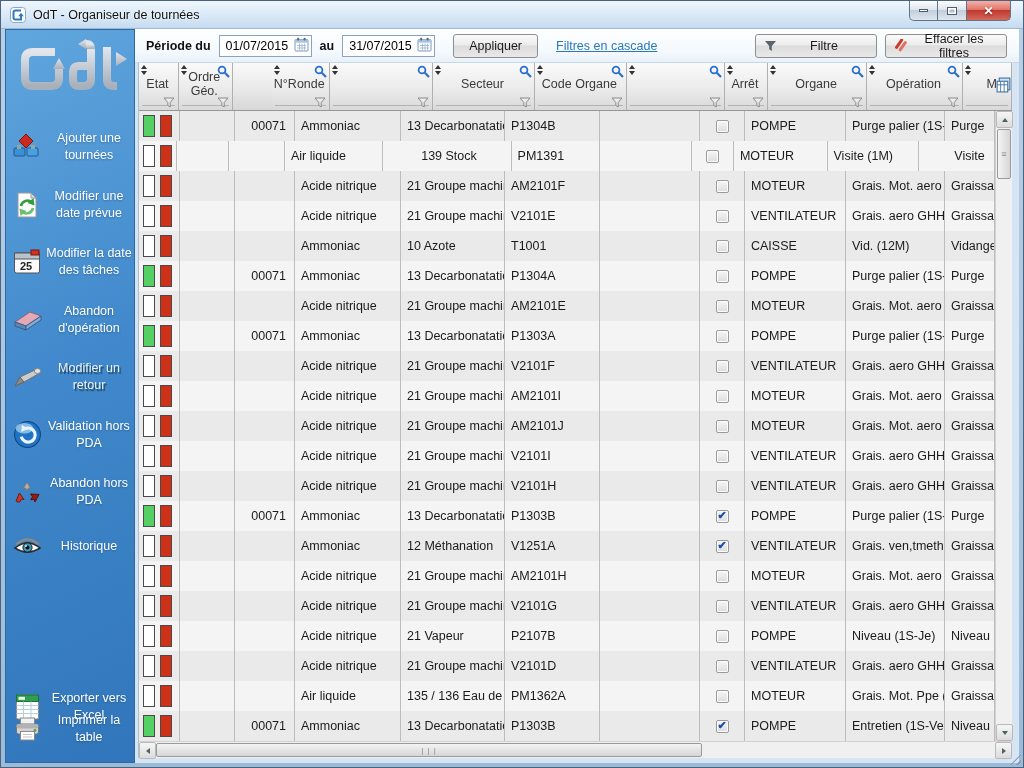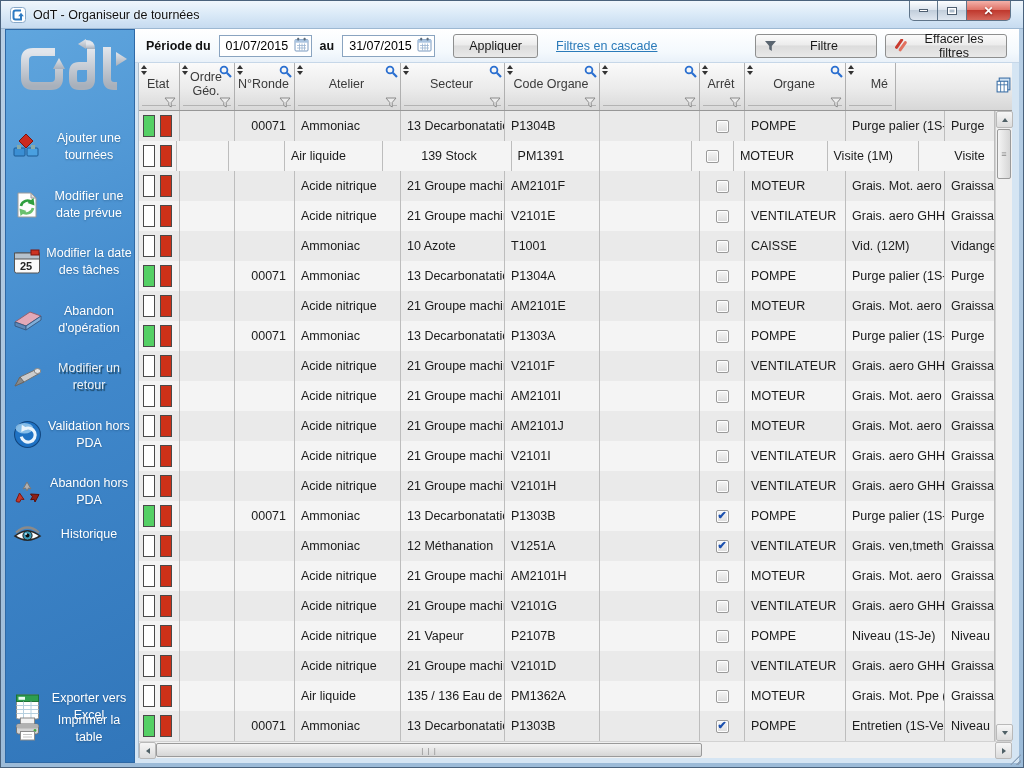--- a/index.html
+++ b/index.html
@@ -236,21 +236,21 @@
     <span class="side-icon">
               <svg width="27" height="24" viewBox="0 0 27 24">
                 <path d="M9,9 l4,-7 4,7 -2.5,-1 -1.5,3 -1.5,-3 z" fill="#b0b0b0" stroke="#777"></path>
                 <path d="M2,21 l3.5,-8 4.5,6.5 -2.7,-0.3 -1.8,3 -3,-0.5 z" fill="#c23a2e" stroke="#7e150d"></path>
                 <path d="M16.5,14 l8.5,0.5 -4,7.5 -0.8,-2.6 -3.5,0.3 1.8,-3 z" fill="#8e1f16" stroke="#5e0f08"></path>
               </svg>
             </span>
     <span class="side-label">Abandon hors PDA</span>
   </div>
 
-  <div class="side-item" style="top: 494px;">
+  <div class="side-item" style="top: 506px;">
     <span class="side-icon">
               <svg width="31" height="21" viewBox="0 0 31 21">
                 <path d="M3,12 Q15.5,2 28,12 Q15.5,20 3,12 z" fill="#fff" stroke="#2a2a2a" stroke-width="1.6"></path>
                 <circle cx="15.5" cy="11.5" r="4.6" fill="#3a9ab8" stroke="#1a1a1a"></circle>
                 <circle cx="15.5" cy="11.5" r="2" fill="#0e0e0e"></circle>
                 <circle cx="14" cy="10" r="0.9" fill="#d8f0f8"></circle>
                 <path d="M4,8.5 Q15.5,-1.5 27,8.5" fill="none" stroke="#8a8a8a" stroke-width="2.2"></path>
               </svg>
             </span>
     <span class="side-label">Historique</span>
@@ -362,21 +362,21 @@
                 </svg>
               </span>
     <span class="hlabel">Ordre Géo.</span>
     <span class="hfunnel">
                 <svg width="12" height="11" viewBox="0 0 12 11">
                   <path d="M1,1 h10 l-3.8,4.5 v4.5 l-2.4,-1.6 v-2.9 z" fill="#ececec" stroke="#8a8a8a"></path>
                 </svg>
               </span>
   </div>
 
-  <div class="hcell" style="width: 60px;">
+  <div class="hcell" style="width: 60px; margin-left: 39px;">
     <span class="sort">
                 <i class="up"></i>
                 <i class="dn"></i>
               </span>
     <span class="hsearch">
                 <svg width="13" height="13" viewBox="0 0 13 13">
                   <circle cx="5" cy="5" r="3.4" fill="none" stroke="#2a6fd0" stroke-width="1.8"></circle>
                   <line x1="7.8" y1="7.8" x2="12" y2="12" stroke="#2a6fd0" stroke-width="2.2"></line>
                 </svg>
               </span>
@@ -392,21 +392,20 @@
     <span class="sort">
                 <i class="up"></i>
                 <i class="dn"></i>
               </span>
     <span class="hsearch">
                 <svg width="13" height="13" viewBox="0 0 13 13">
                   <circle cx="5" cy="5" r="3.4" fill="none" stroke="#2a6fd0" stroke-width="1.8"></circle>
                   <line x1="7.8" y1="7.8" x2="12" y2="12" stroke="#2a6fd0" stroke-width="2.2"></line>
                 </svg>
               </span>
-    <span class="hlabel">Atelier</span>
     <span class="hfunnel">
                 <svg width="12" height="11" viewBox="0 0 12 11">
                   <path d="M1,1 h10 l-3.8,4.5 v4.5 l-2.4,-1.6 v-2.9 z" fill="#ececec" stroke="#8a8a8a"></path>
                 </svg>
               </span>
   </div>
 
   <div class="hcell" style="width: 104px;">
     <span class="sort">
                 <i class="up"></i>
@@ -489,20 +488,38 @@
                 </svg>
               </span>
     <span class="hlabel">Organe</span>
     <span class="hfunnel">
                 <svg width="12" height="11" viewBox="0 0 12 11">
                   <path d="M1,1 h10 l-3.8,4.5 v4.5 l-2.4,-1.6 v-2.9 z" fill="#ececec" stroke="#8a8a8a"></path>
                 </svg>
               </span>
   </div>
 
+  <div class="hcell" style="width: 99px;">
+    <span class="sort">
+                <i class="up"></i>
+                <i class="dn"></i>
+              </span>
+    <span class="hsearch">
+                <svg width="13" height="13" viewBox="0 0 13 13">
+                  <circle cx="5" cy="5" r="3.4" fill="none" stroke="#2a6fd0" stroke-width="1.8"></circle>
+                  <line x1="7.8" y1="7.8" x2="12" y2="12" stroke="#2a6fd0" stroke-width="2.2"></line>
+                </svg>
+              </span>
+    <span class="hlabel">Opération</span>
+    <span class="hfunnel">
+                <svg width="12" height="11" viewBox="0 0 12 11">
+                  <path d="M1,1 h10 l-3.8,4.5 v4.5 l-2.4,-1.6 v-2.9 z" fill="#ececec" stroke="#8a8a8a"></path>
+                </svg>
+              </span>
+  </div>
 
   <div class="hcell" style="width: 50px;">
     <span class="sort">
                 <i class="up"></i>
                 <i class="dn"></i>
               </span>
 
     <span class="hlabel alignr">Mé</span>
 
   </div>

